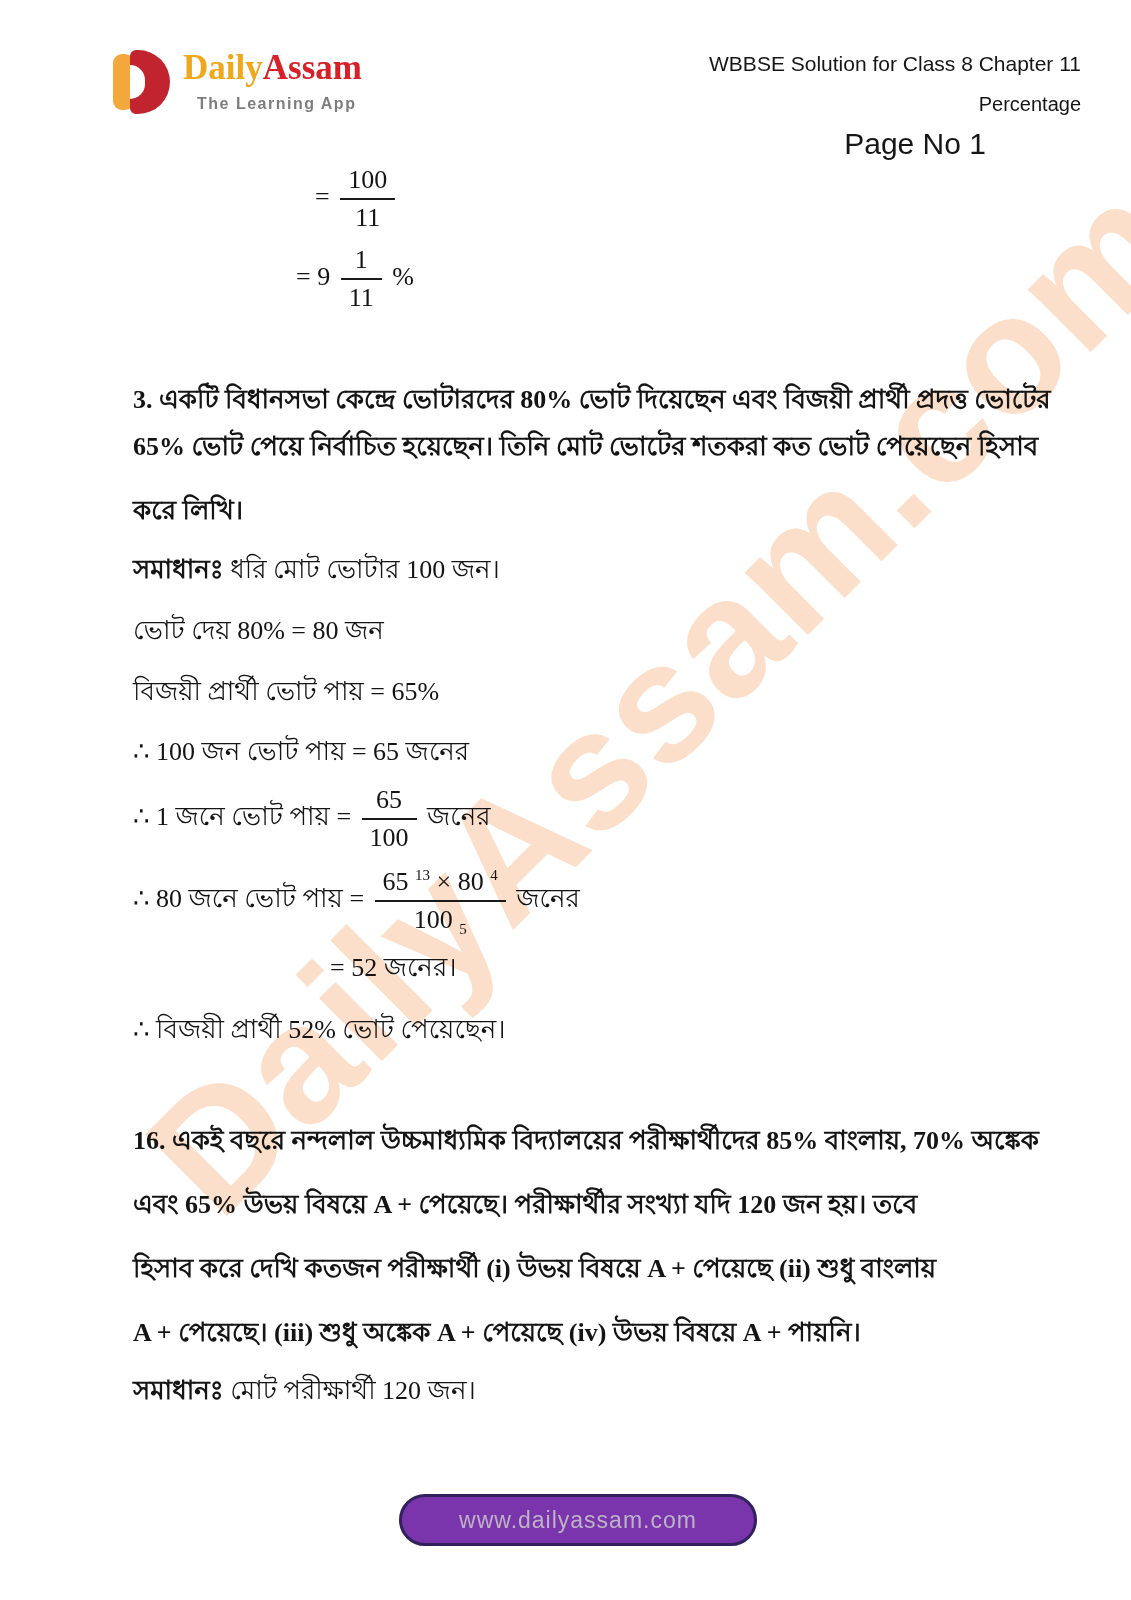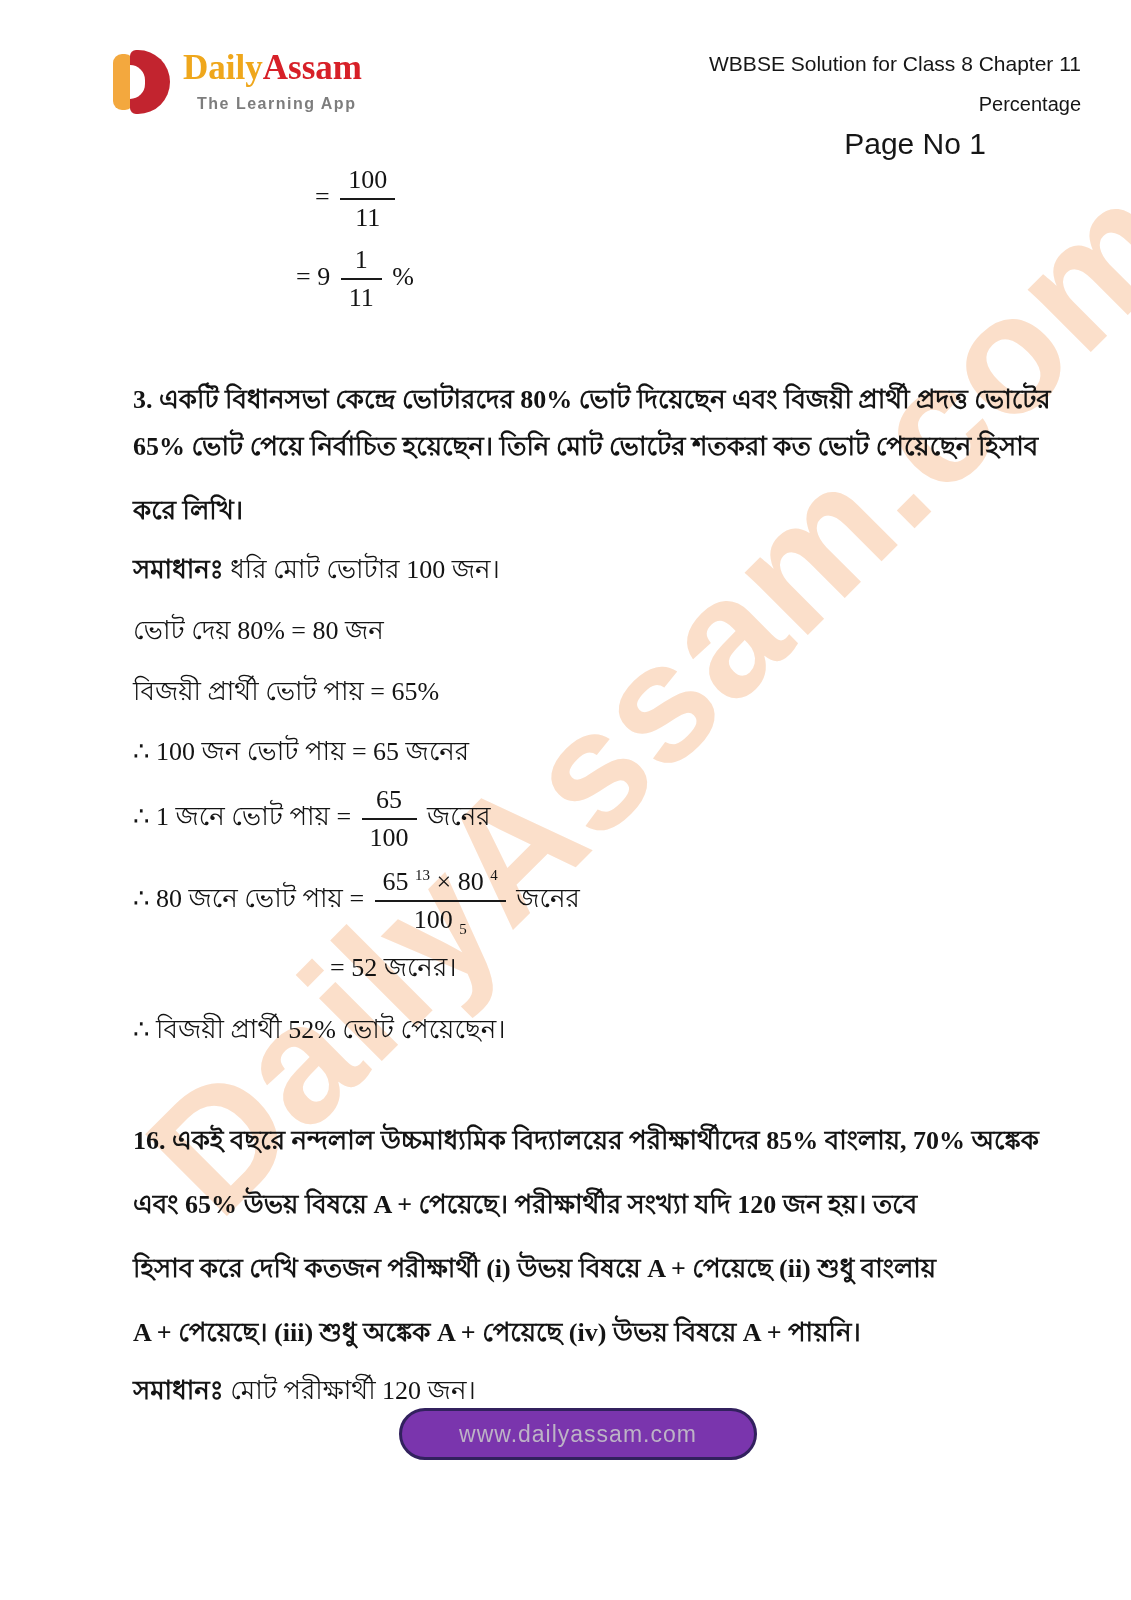--- a/index.html
+++ b/index.html
@@ -38,21 +38,21 @@
   .line .bold, .line.bold{font-weight:700;}
 
   sup{font-size:15px;vertical-align:super;line-height:0;}
   sub{font-size:15px;vertical-align:sub;line-height:0;}
 
   .frac{display:inline-block;vertical-align:middle;text-align:center;line-height:1.15;margin:0 4px;}
   .frac .num{display:block;padding:0 8px 3px;}
   .frac .den{display:block;border-top:2px solid #1a1a1a;padding:3px 8px 0;}
 
   
-  .url-pill{position:absolute;left:399px;top:1408px;width:352px;height:46px;z-index:2;
+  .url-pill{position:absolute;left:399px;top:1494px;width:352px;height:46px;z-index:2;
     background:#7a35ad;border:3px solid #32215e;border-radius:27px;
     display:flex;align-items:center;justify-content:center;
     font-family:"Liberation Sans","DejaVu Sans",sans-serif;
     font-size:23px;color:#bdb3c6;letter-spacing:1px;cursor:pointer;}
 </style>
 </head>
 <body>
 
 <div class="page">
 

